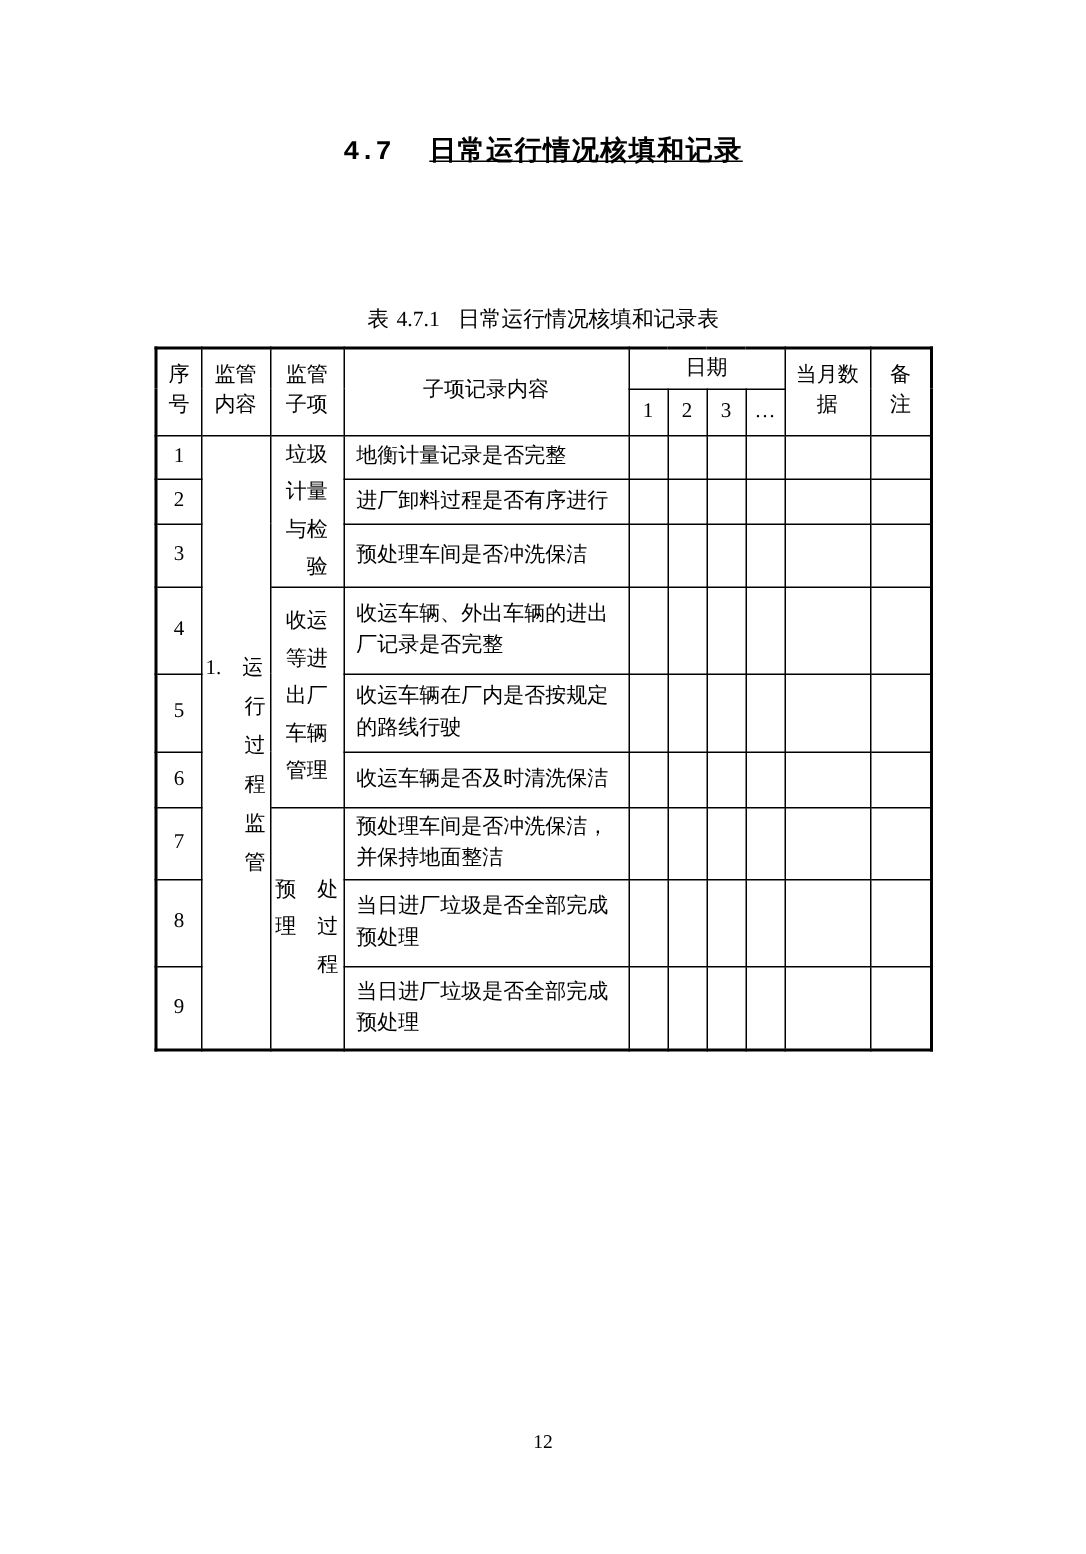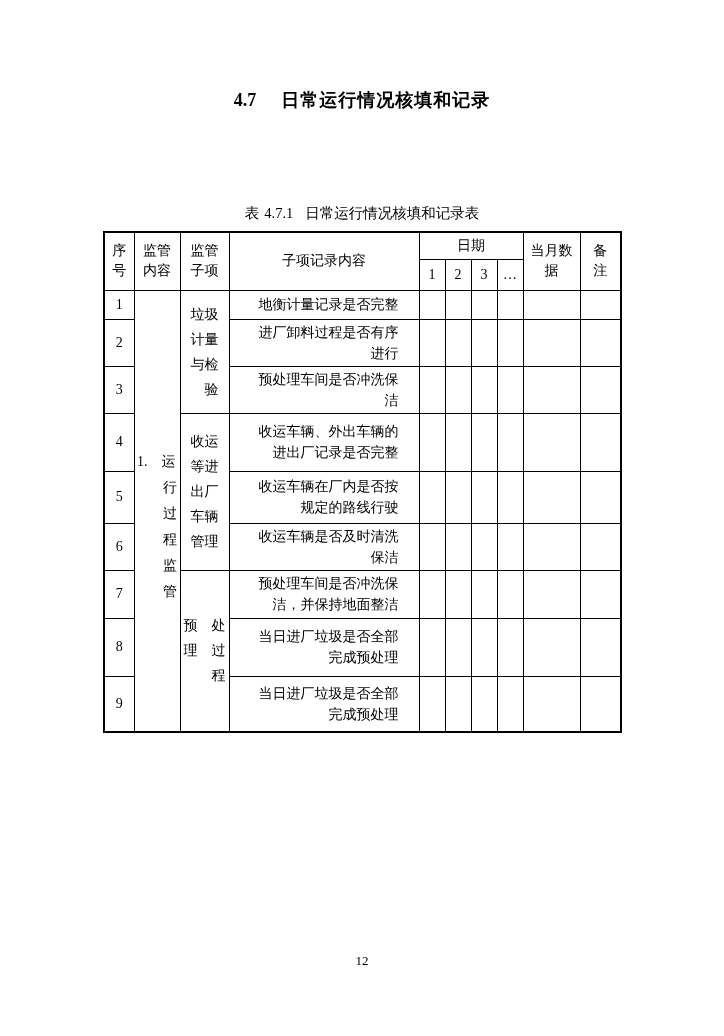--- a/index.html
+++ b/index.html
@@ -21,26 +21,27 @@
     position: absolute;
     top: 89px;
     left: 0;
     width: 724px;
     text-align: center;
     font-size: 18px;
     line-height: 22px;
     font-weight: bold;
   }
   .heading .num {
-    font-family: Liberation Serif, serif;
+    font-family: Liberation Mono, monospace;
     margin-right: 25px;
   }
   .heading .txt {
     font-family: "Liberation Sans", "DejaVu Sans", sans-serif;
     letter-spacing: 1px;
+    text-decoration: underline;
   }
   
   .intro {
     position: absolute;
     top: 136px;
     left: 103px;
     width: 518px;
     font-size: 15px;
     line-height: 33px;
     text-align: justify;
@@ -82,22 +83,22 @@
     font-size: 14px;
     font-weight: normal;
     text-align: center;
     vertical-align: middle;
     padding: 0;
     overflow: hidden;
   }
   .record-table th { line-height: 20px; }
   .pre { white-space: pre-line; }
   td.record {
-    text-align: right;
-    padding: 2px 20px;
+    text-align: left;
+    padding: 2px 8px;
     line-height: 21px;
   }
   span.block {
     display: inline-block;
     text-align: right;
     white-space: pre-line;
     line-height: 25px;
   }
   span.sup {
     display: inline-block;

